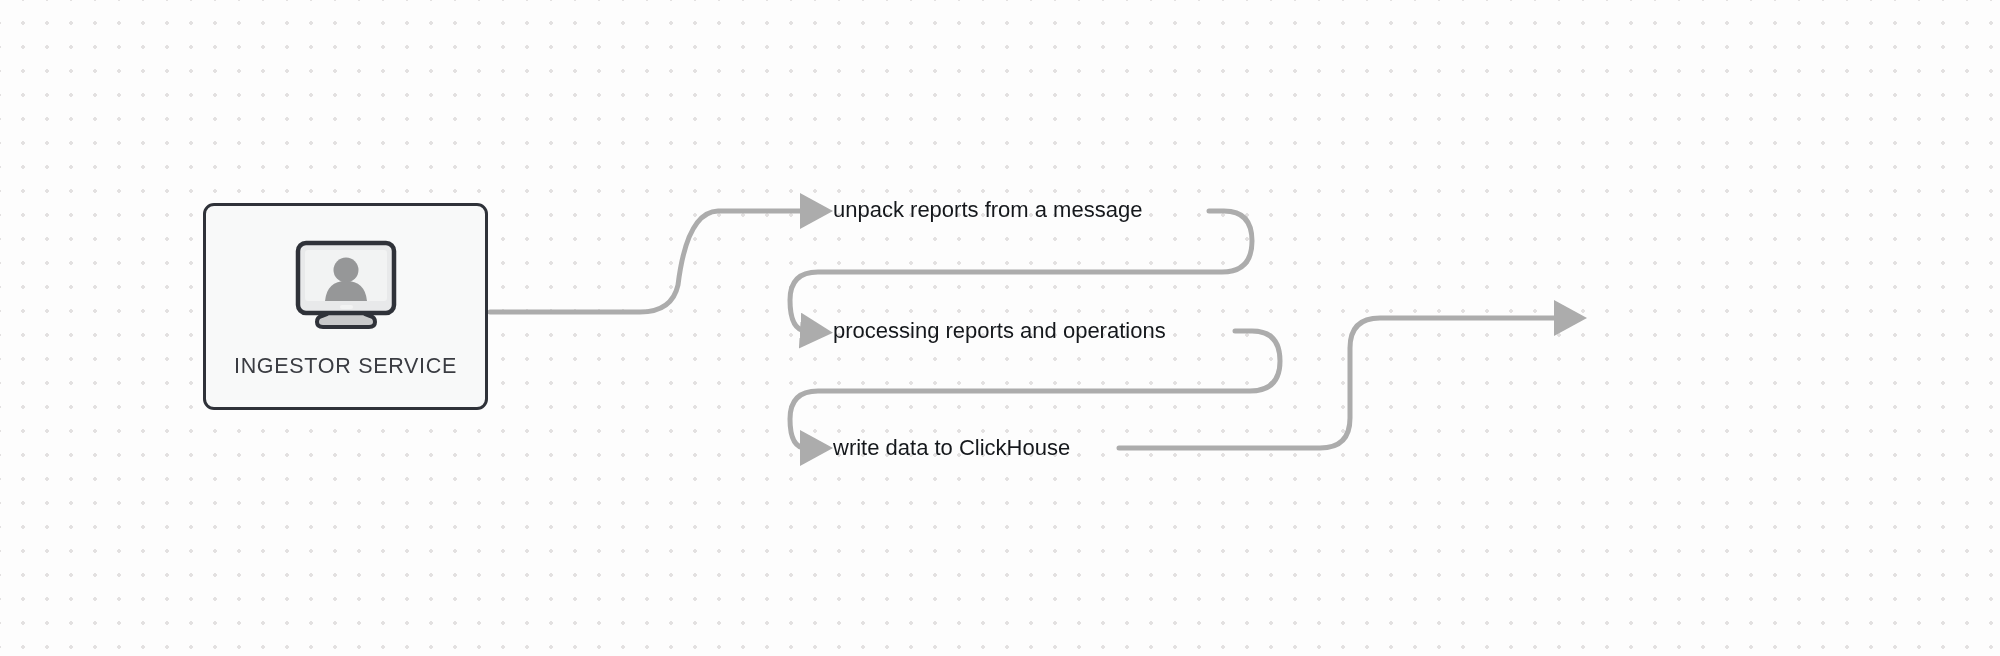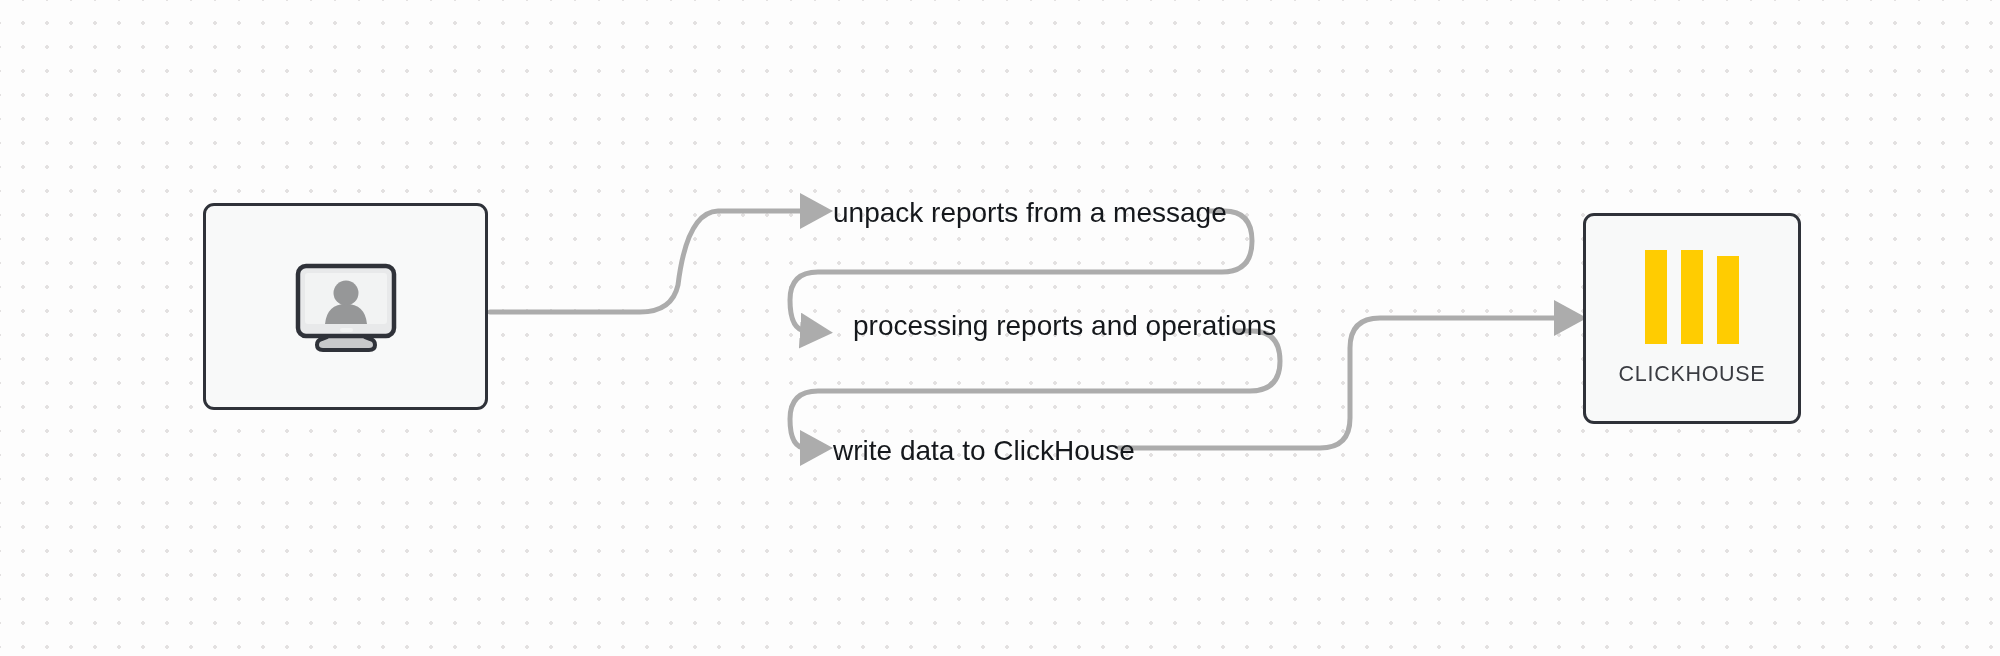--- a/index.html
+++ b/index.html
@@ -82,27 +82,27 @@
   .ch-bar {
     width: 22px;
     background: #ffcc01;
   }
   .ch-bar.b1 { height: 94px; }
   .ch-bar.b2 { height: 94px; }
   .ch-bar.b3 { height: 88px; }
 
   .edge-label {
     position: absolute;
-    font-size: 28px;
+    font-size: 22px;
     color: #15181c;
     white-space: nowrap;
     line-height: 1;
   }
   #edge-label-0 { left: 833px; top: 199px; }
-  #edge-label-1 { left: 833px; top: 312px; margin-left: 20px; }
+  #edge-label-1 { left: 833px; top: 320px; }
   #edge-label-2 { left: 833px; top: 437px; text-align: center; }
 </style>
 </head>
 <body>
 
 <div id="canvas">
 
   <svg class="edge-layer" viewBox="0 0 2000 656" width="2000" height="656" xmlns="http://www.w3.org/2000/svg">
     <defs>
       <marker id="arrowhead" markerWidth="9" markerHeight="9" refX="1.2" refY="3.6" orient="auto" markerUnits="strokeWidth">
@@ -124,28 +124,21 @@
 
   <div class="node" id="node-ingestor">
     <svg class="monitor-icon" viewBox="0 0 112 100" xmlns="http://www.w3.org/2000/svg">
       <path d="M32,82 q10,-2 12,-14 h24 q2,12 12,14 q5,1 5,6 q0,5 -6,5 H33 q-6,0 -6,-5 q0,-5 5,-6 z" fill="#c8c9ca" stroke="#2f3239" stroke-width="4" stroke-linejoin="round"></path>
       <rect x="8" y="9" width="96" height="70" rx="8" ry="8" fill="#e8e9ea" stroke="#2f3239" stroke-width="4.5"></rect>
       <rect x="15" y="16" width="82" height="51" rx="3" ry="3" fill="#f2f3f3"></rect>
       <rect x="50" y="71" width="13" height="4" rx="2" ry="2" fill="#f2f3f3"></rect>
       <circle cx="56" cy="36" r="12.5" fill="#969798"></circle>
       <path d="M35,67 q2,-20 21,-20 q19,0 21,20 z" fill="#969798"></path>
     </svg>
+    <div class="node-label">INGESTOR SERVICE</div>
   </div>
 
-  <div class="node" id="node-clickhouse">
-    <div class="clickhouse-icon">
-      <div class="ch-bar b1"></div>
-      <div class="ch-bar b2"></div>
-      <div class="ch-bar b3"></div>
-    </div>
-    <div class="node-label">CLICKHOUSE</div>
-  </div>
 
   <div class="edge-label" id="edge-label-0">unpack reports from a message</div>
   <div class="edge-label" id="edge-label-1">processing reports and operations</div>
   <div class="edge-label" id="edge-label-2">write data to ClickHouse</div>
 
 </div>
 
 </body></html>

